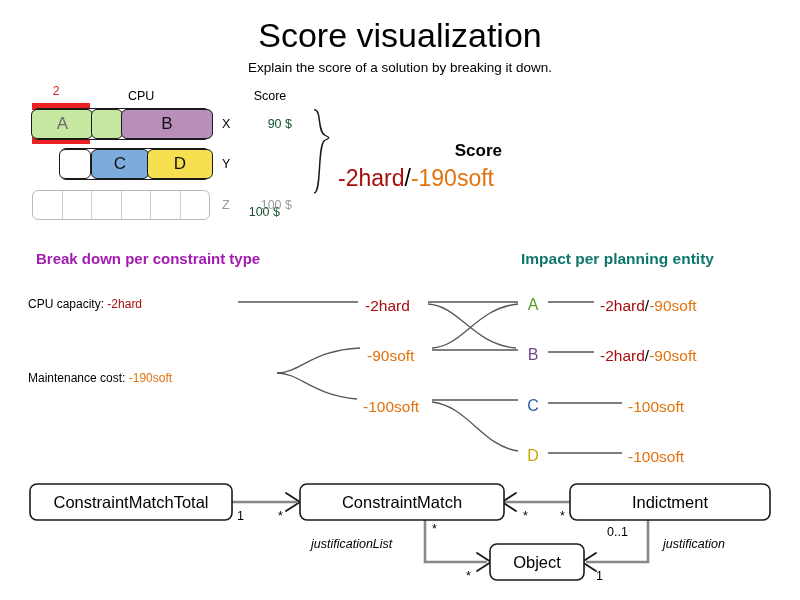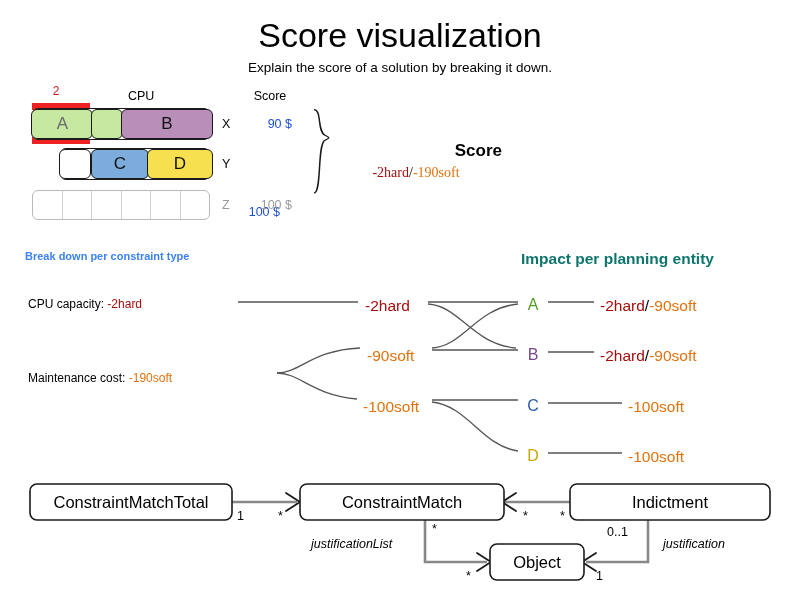--- a/index.html
+++ b/index.html
@@ -101,21 +101,21 @@
   #proc-a-extra { left: 58px; width: 32px; background: #c6e8a0; }
   #proc-b { left: 88px; width: 92px;  background: #b98eb9; color: #111; }
   #proc-blank-y { left: -1.6px; width: 32px; background: #ffffff; }
   #proc-c { left: 30px; width: 58px;  background: #7cacdc; color: #111; }
   #proc-d { left: 86px; width: 66px;  background: #f7e04f; color: #111; }
 
   .mrow-name {
     font-size: 12.5px; color: #000; width: 14px; text-align: left;
   }
   .mrow-cost {
-    font-size: 12.5px; color: #1d4ed8; width: 52px; text-align: right;
+    font-size: 12.5px; color: #14532d; width: 52px; text-align: right;
   }
   .mrow-name.muted { color: #9a9a9a; }
   .mrow-cost.muted { color: #9a9a9a; }
 
   #name-x { left: 222px; top: 117px; }
   #cost-x { left: 240px; top: 117px; }
   #name-y { left: 222px; top: 157px; }
   #cost-y { left: 228px; top: 157px; margin-top: 48px; }
   #name-z { left: 222px; top: 198px; }
   #cost-z { left: 240px; top: 198px; }
@@ -123,31 +123,30 @@
   #brace-svg { left: 312px; top: 100px; }
 
   #score-title {
     left: 330px; top: 141px; width: 172px;
     text-align: right;
     font-size: 17px; font-weight: bold; color: #000;
   }
   #score-value {
     left: 318px; top: 165px; width: 196px;
     text-align: center;
-    font-size: 14px;
-    font-family: Liberation Serif, serif;
+    font-size: 23px;
   }
   .hard { color: #a80d0d; }
   .soft { color: #e2720d; }
   .slash { color: #000; }
 
   
   #heading-left {
-    left: 25px; top: 250px;
-    font-size: 11px; font-weight: bold; color: #3b82f6;
+    left: 36px; top: 250px;
+    font-size: 15px; font-weight: bold; color: #a21caf;
   }
   #heading-right {
     left: 521px; top: 250px;
     font-size: 15.5px; font-weight: bold; color: #0f766e;
   }
 
   
   .constraint-label {
     font-size: 12px; color: #000; white-space: nowrap;
   }

